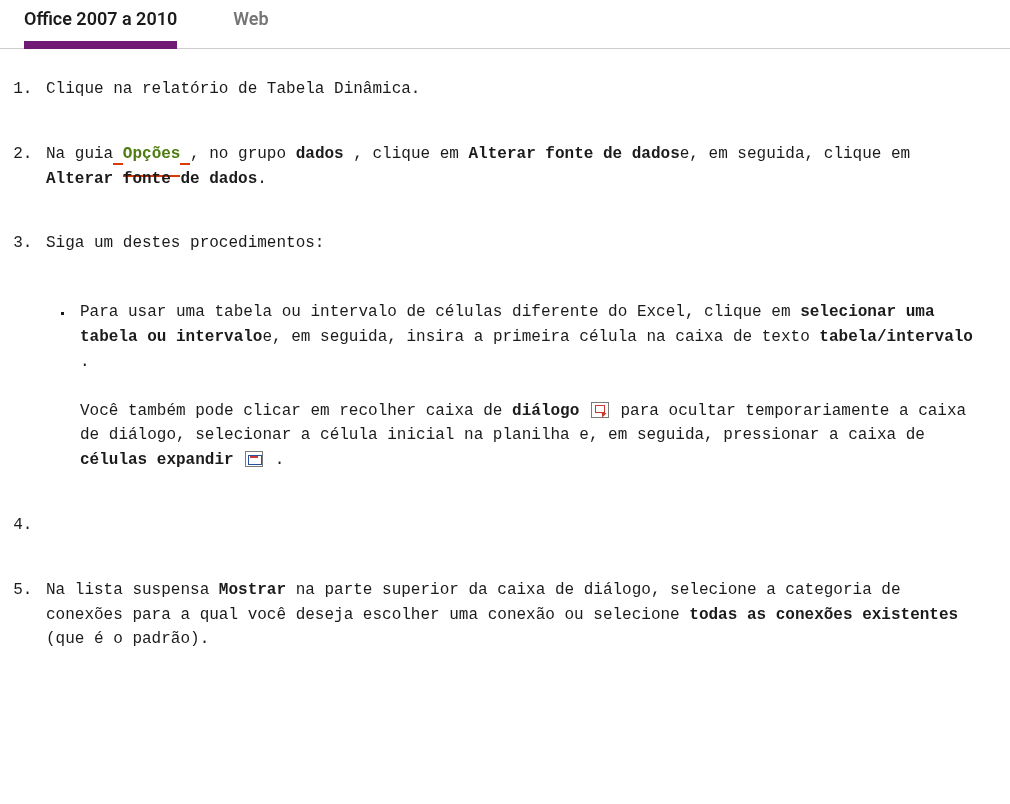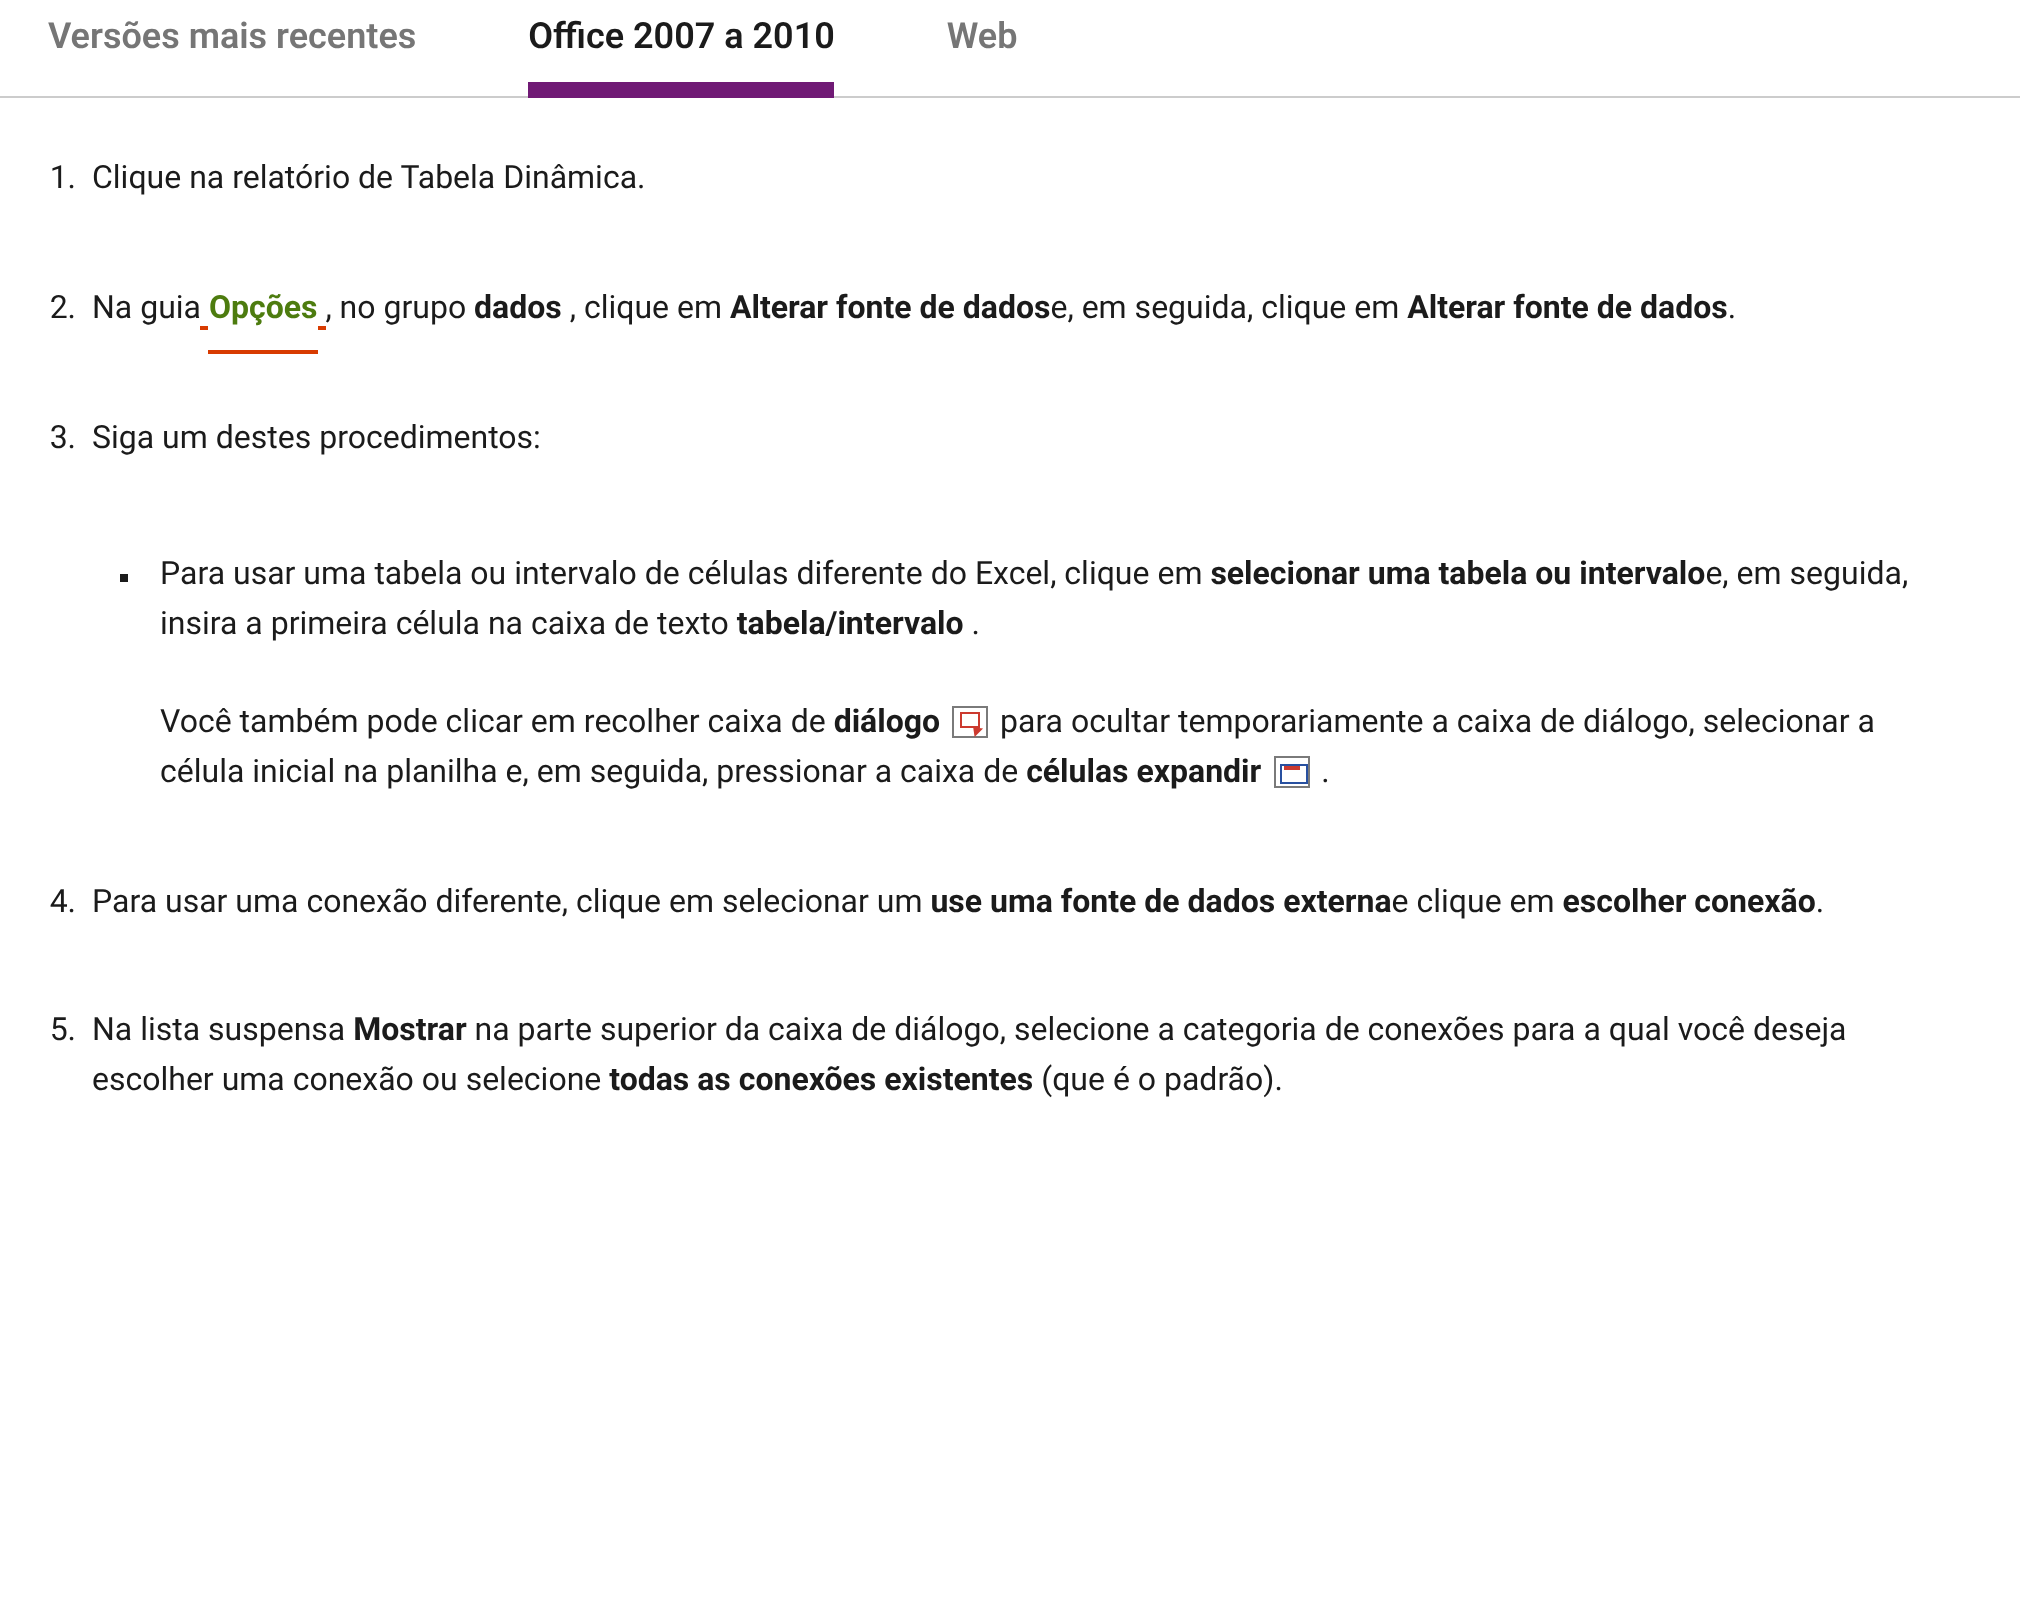--- a/index.html
+++ b/index.html
@@ -31,20 +31,21 @@
     border-bottom: 8px solid #701a75;
     margin-bottom: -1px;
   }
   .content {
     padding: 28px 30px 20px 20px;
     line-height: 1.55;
   }
   ol.steps {
     margin: 0;
     padding-left: 22px;
+    font-family: Liberation Mono, monospace;
   }
   ol.steps > li {
     margin-bottom: 40px;
     padding-left: 4px;
   }
   ol.steps > li::marker {
     font-size: 16px;
   }
   .para {
     margin-top: 22px;
@@ -117,21 +118,20 @@
     position: absolute;
     left: 4px; top: 4px;
     width: 8px; height: 2px;
     background: #cc3a2f;
   }
 </style>
 </head>
 <body>
 
 <div class="tabs">
-  <div class="tab">Versões mais recentes</div>
   <div class="tab active">Office 2007 a 2010</div>
   <div class="tab">Web</div>
 </div>
 
 <div class="content">
   <ol class="steps">
 
     <li>
       <span>Clique na relatório de Tabela Dinâmica.</span>
     </li>
@@ -151,23 +151,20 @@
             <span>Você também pode clicar em recolher caixa de </span><b>diálogo</b>
             <span class="icon collapse"></span>
             <span> para ocultar temporariamente a caixa de diálogo, selecionar a célula inicial na planilha e, em seguida, pressionar a caixa de </span><b>células expandir</b>
             <span class="icon expand"></span><span> .</span>
           </div>
         </li>
       </ul>
     </li>
 
     <li>
-      <span>
-        <span>Para usar uma conexão diferente, clique em selecionar um </span><b>use uma fonte de dados externa</b><span>e clique em </span><b>escolher conexão</b><span>.</span>
-      </span>
     </li>
 
     <li style="margin-bottom:10px;">
       <span>
         <span>Na lista suspensa </span><b>Mostrar</b><span> na parte superior da caixa de diálogo, selecione a categoria de conexões para a qual você deseja escolher uma conexão ou selecione </span><b>todas as conexões existentes</b><span> (que é o padrão).</span>
       </span>
     </li>
 
   </ol>
 </div>

